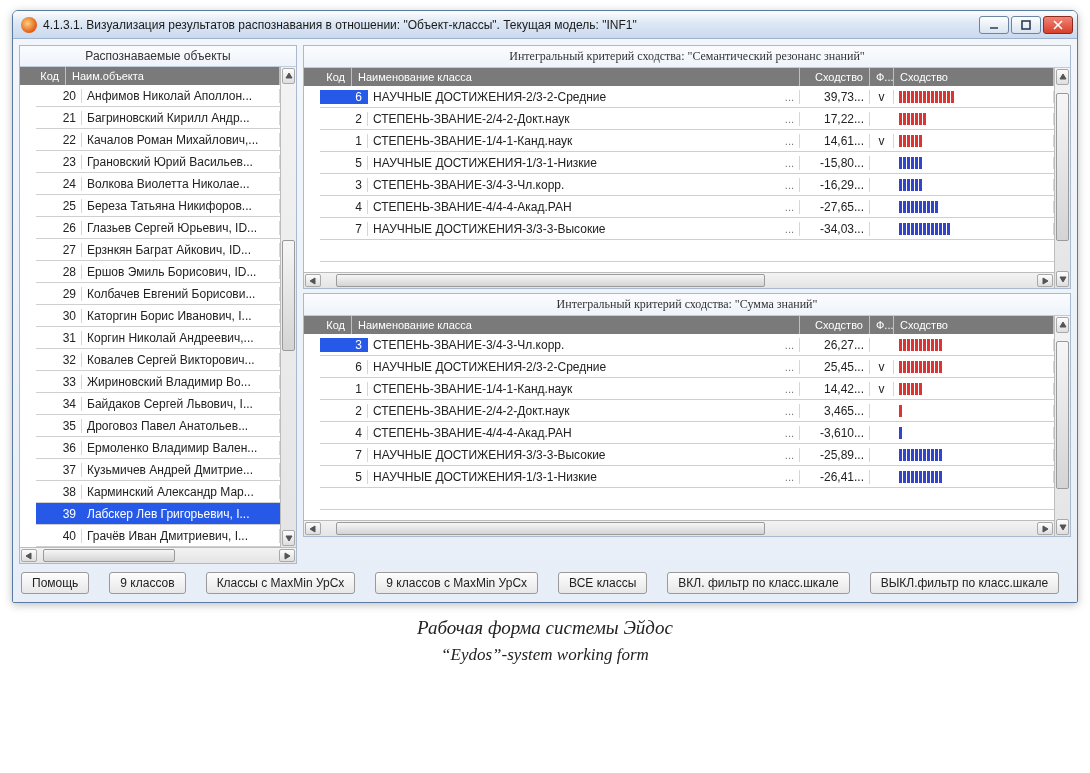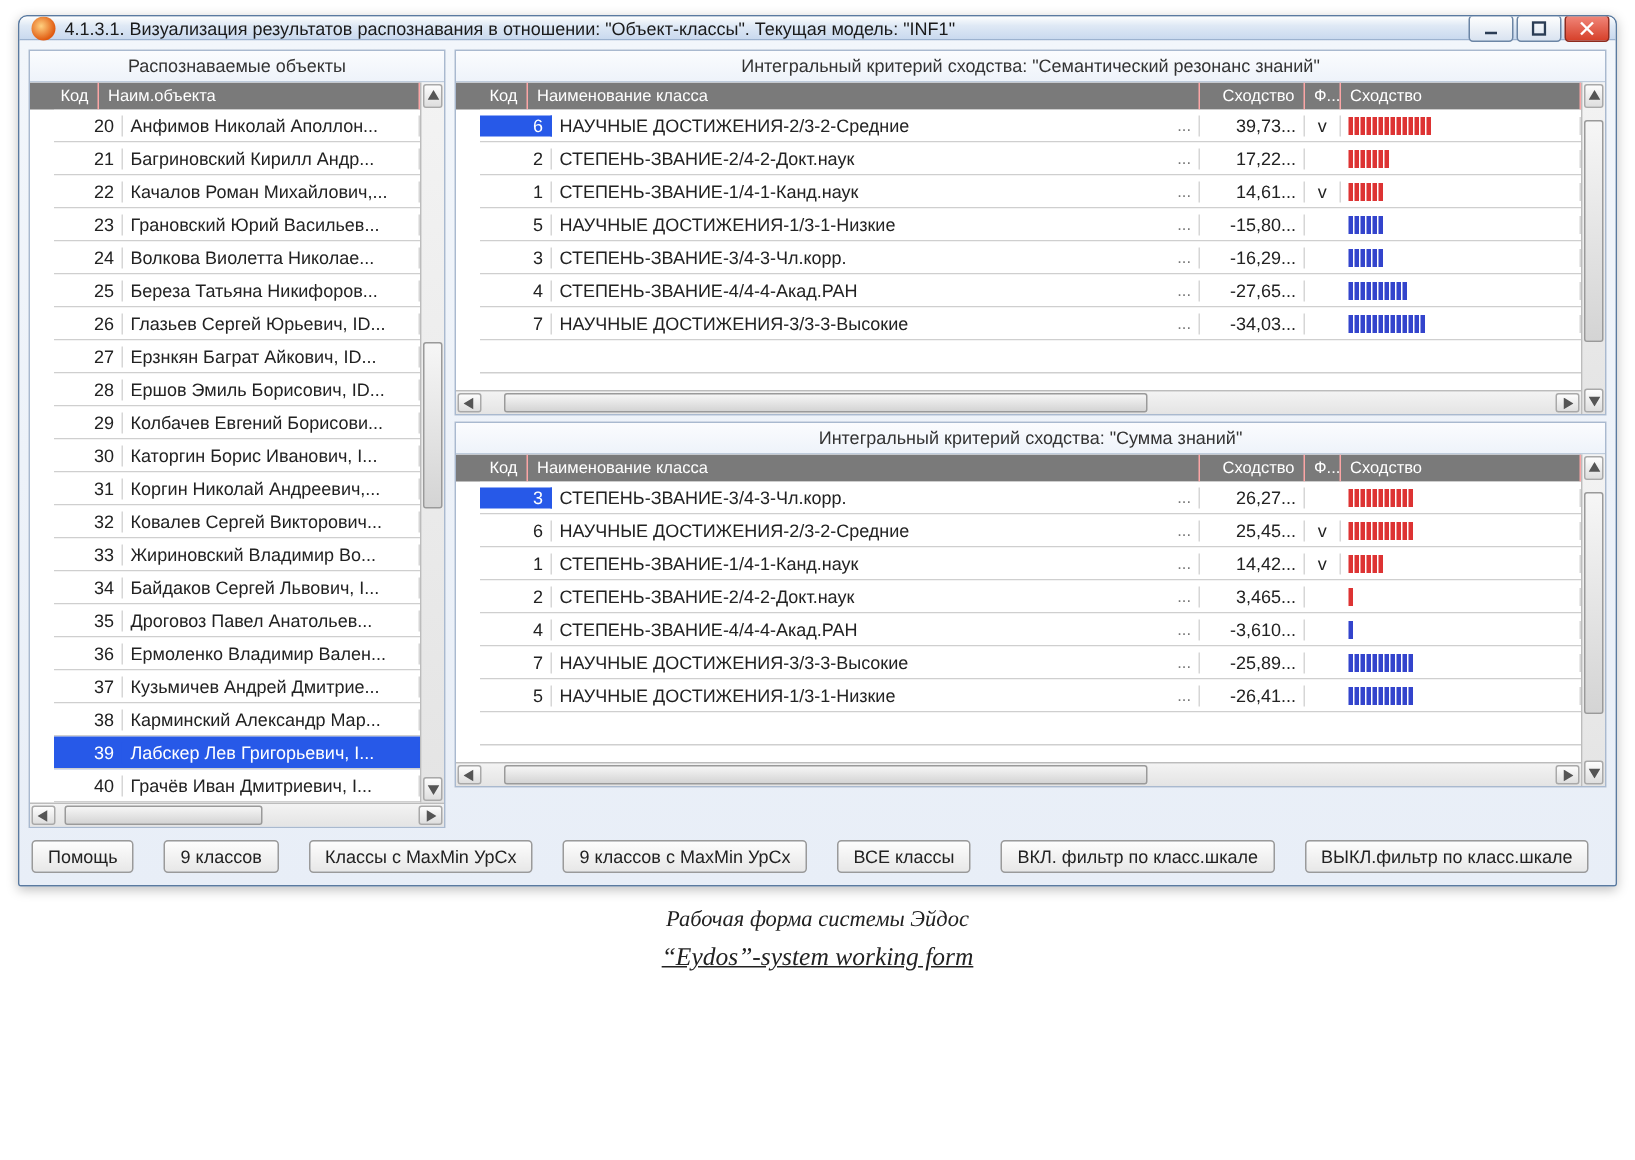--- a/index.html
+++ b/index.html
@@ -14,21 +14,21 @@
   .window {
     width: 1066px;
     margin: 0 auto;
     border: 1px solid #5a7aa0;
     border-radius: 6px 6px 2px 2px;
     box-shadow: 0 2px 8px rgba(0,0,0,0.25);
     background: linear-gradient(#f6f9fd,#e8eef7);
     overflow: hidden;
   }
   .titlebar {
-    height: 16px;
+    height: 28px;
     display: flex;
     align-items: center;
     padding: 0 4px 0 8px;
     background: linear-gradient(#fdfefe,#dfe9f5 40%,#c9d9ee);
     border-bottom: 1px solid #9cb2cf;
   }
   .titlebar .app-icon {
     width: 16px; height: 16px;
     border-radius: 8px;
     background: radial-gradient(circle at 40% 40%, #ffd080, #e05a10 70%);
@@ -159,21 +159,21 @@
   .rg-sim  { width: 70px; text-align:right; }
   .rg-f    { width: 24px; text-align:center; }
   .rg-bar  { width: 160px; }
 
   .bar-cell { padding:3px 5px; }
   .bar { height:12px; display:flex; gap:1px; }
   .bar i { width:3px; background:#d33; display:inline-block; }
   .bar.neg i { background:#3344cc; }
 
   .right-panel { display:flex; flex-direction:column; }
-  .right-panel .panel-title { text-align:center; }
+  .right-panel .panel-title { text-align:center;font-family:Liberation Serif, serif; }
 
   .buttons {
     display:flex;
     gap:20px;
     padding:4px 2px 2px;
     align-items:center;
   }
   .btn {
     background: linear-gradient(#fdfdfd,#e7e7e7);
     border:1px solid #9a9a9a;
@@ -181,22 +181,22 @@
     padding:3px 10px;
     font-size:12px;
     color:#222;
     white-space:nowrap;
   }
 
   .captions{
     width:1066px;margin:14px auto 0;text-align:center;
     font-family: Georgia, "Times New Roman", serif;
   }
-  .captions .c1{font-style:italic;font-size:15px;margin-bottom:6px;}
-  .captions .c2{font-style:italic;font-size:17px;text-decoration:underline;}
+  .captions .c1{font-style:italic;font-size:19px;margin-bottom:6px;}
+  .captions .c2{font-style:italic;font-size:17px;}
 </style>
 </head>
 <body>
 
 <div class="window">
   <div class="titlebar">
     <div class="app-icon"></div>
     <div class="title">4.1.3.1. Визуализация результатов распознавания в отношении: "Объект-классы". Текущая модель: "INF1"</div>
     <div class="wbtn">
         <svg viewBox="0 0 10 10">

